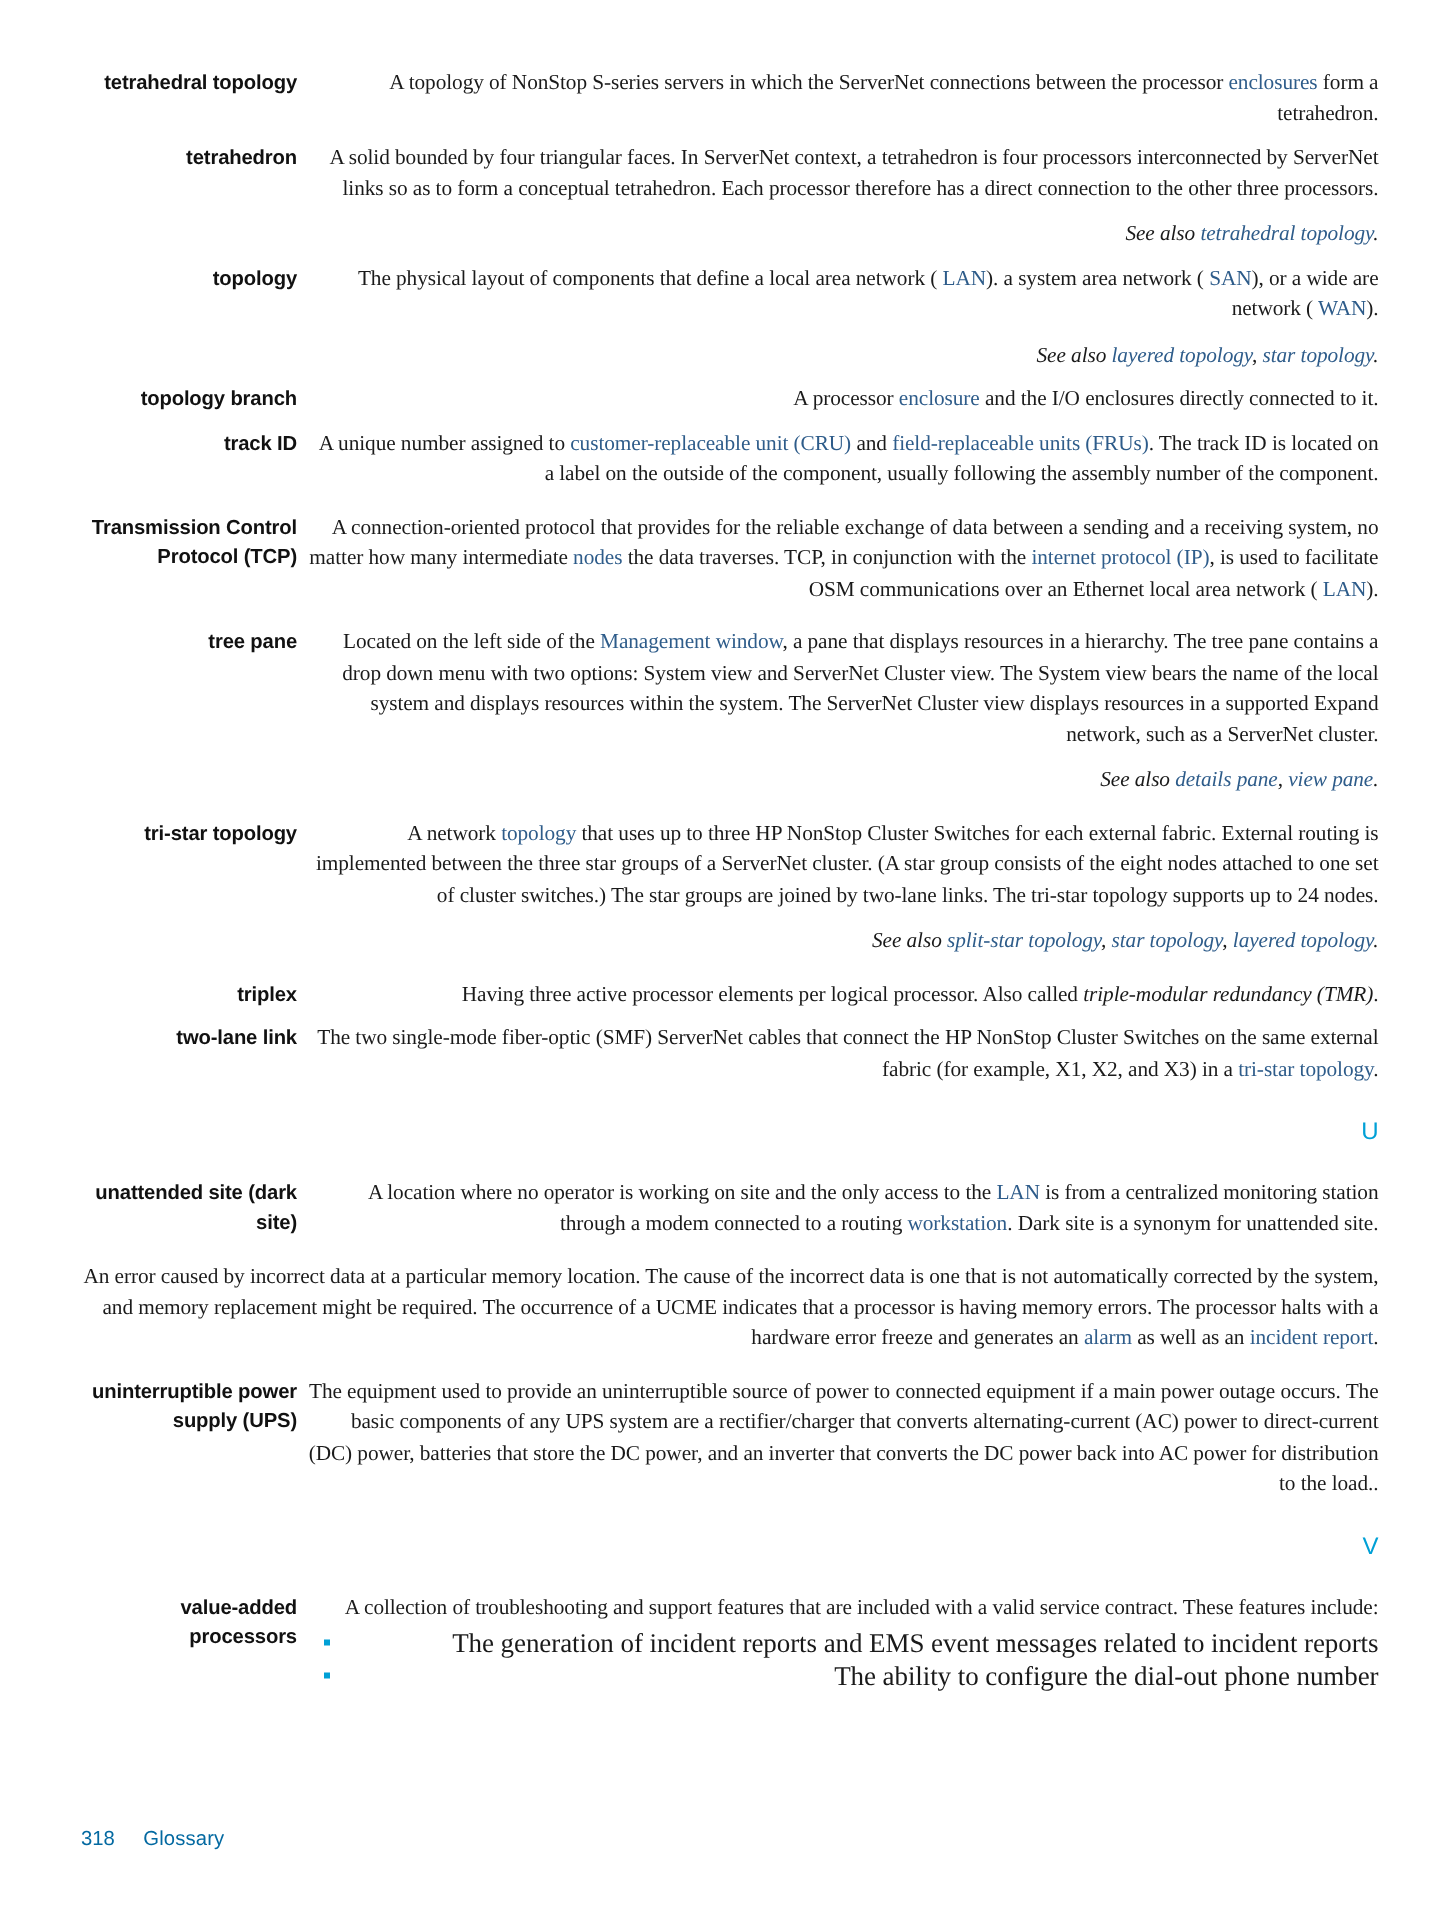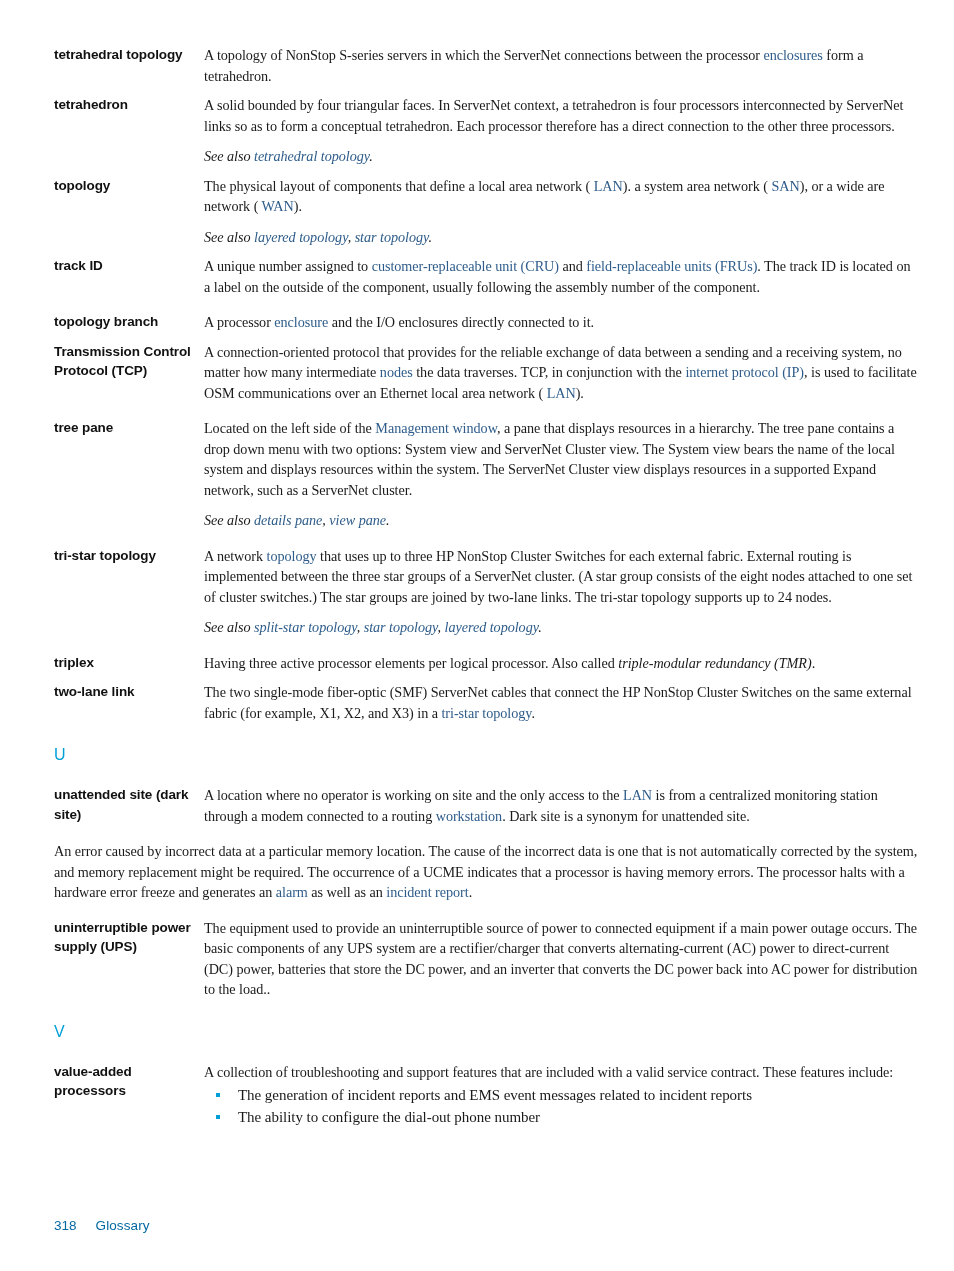--- a/index.html
+++ b/index.html
@@ -14,20 +14,21 @@
     color: #1a1a1a;
     position: relative;
     overflow: hidden;
   }
   .page {
     position: relative;
     width: 954px;
     height: 1271px;
     box-sizing: border-box;
     padding: 45px 35px 0 54px;
+    text-align: right;
   }
   .glossary {
     width: 865px;
   }
   
   .entry {
     display: flex;
     align-items: flex-start;
     margin-bottom: 11px;
   }
@@ -83,21 +84,21 @@
   
   ul.bullets {
     list-style: none;
     margin: 2px 0 0 0;
     padding: 0;
   }
   ul.bullets li {
     position: relative;
     padding-left: 34px;
     line-height: 22px;
-    font-size: 15px;
+    font-size: 18px;
     color: #1a1a1a;
   }
   ul.bullets li::before {
     content: "";
     position: absolute;
     left: 12px;
     top: 9px;
     width: 4px;
     height: 4px;
     background: #00a0d6;
@@ -144,31 +145,31 @@
     </div>
 
     <div class="entry tight">
       <div class="term">topology</div>
       <div class="definition">
         <p>The physical layout of components that define a local area network ( <span class="lnk">LAN</span>). a system area network ( <span class="lnk">SAN</span>), or a wide are network ( <span class="lnk">WAN</span>).</p>
         <p class="seealso">See also <span class="lnk">layered topology</span>, <span class="lnk">star topology</span>.</p>
       </div>
     </div>
 
+    <div class="entry tight">
+      <div class="term">topology branch</div>
+      <div class="definition">
+        <p>A processor <span class="lnk">enclosure</span> and the I/O enclosures directly connected to it.</p>
+      </div>
+    </div>
+
     <div class="entry loose">
       <div class="term">track ID</div>
       <div class="definition">
         <p>A unique number assigned to <span class="lnk">customer-replaceable unit (CRU)</span> and <span class="lnk">field-replaceable units (FRUs)</span>. The track ID is located on a label on the outside of the component, usually following the assembly number of the component.</p>
-      </div>
-    </div>
-
-    <div class="entry tight">
-      <div class="term">topology branch</div>
-      <div class="definition">
-        <p>A processor <span class="lnk">enclosure</span> and the I/O enclosures directly connected to it.</p>
       </div>
     </div>
 
     <div class="entry loose">
       <div class="term">Transmission Control Protocol (TCP)</div>
       <div class="definition">
         <p>A connection-oriented protocol that provides for the reliable exchange of data between a sending and a receiving system, no matter how many intermediate <span class="lnk">nodes</span> the data traverses. TCP, in conjunction with the <span class="lnk">internet protocol (IP)</span>, is used to facilitate OSM communications over an Ethernet local area network ( <span class="lnk">LAN</span>).</p>
       </div>
     </div>
 

